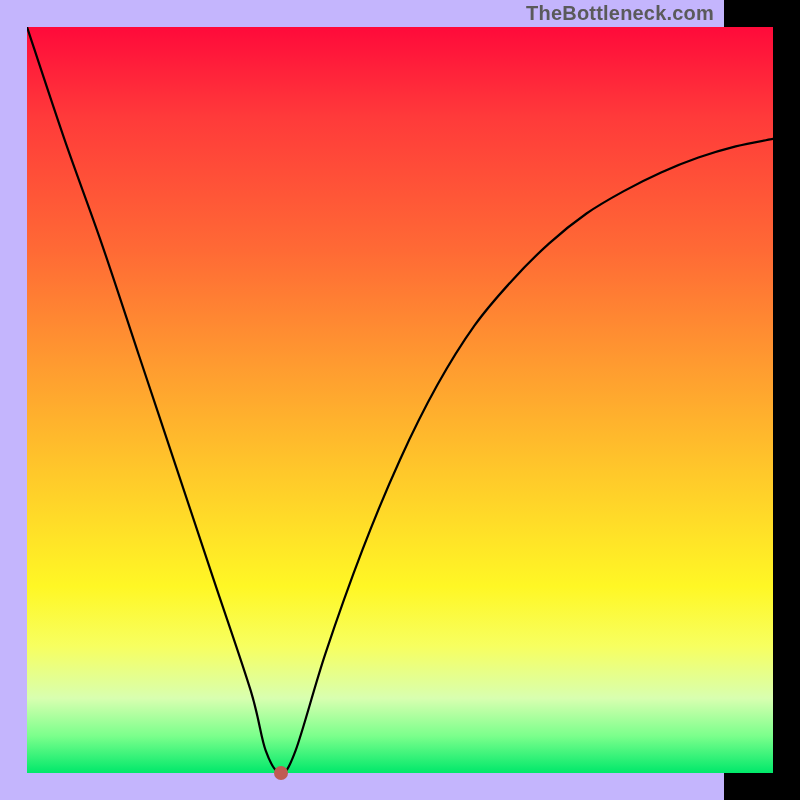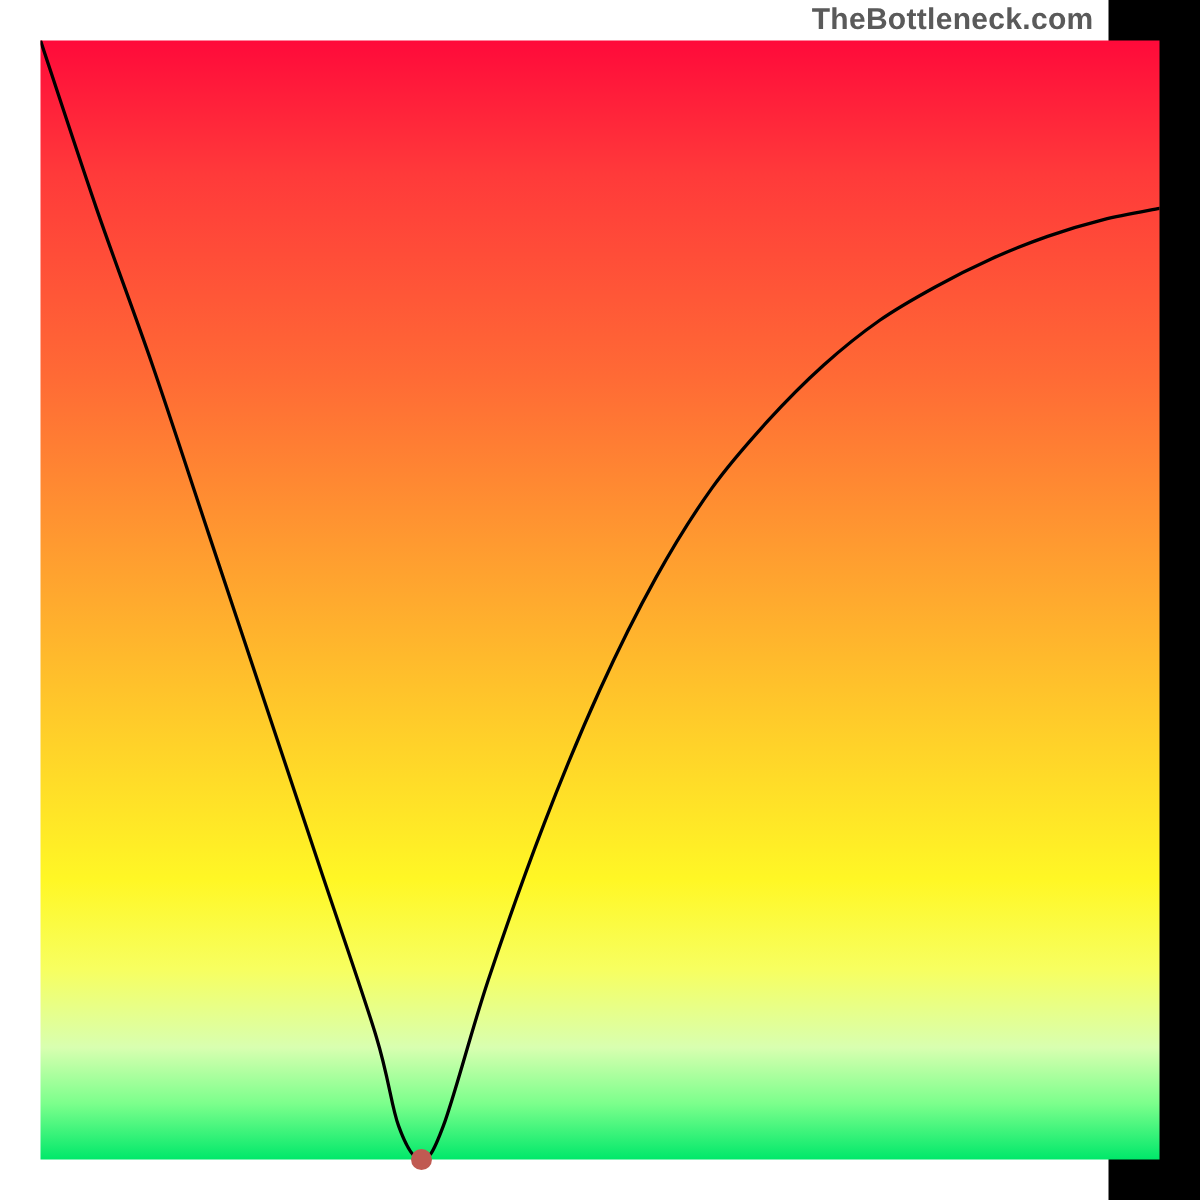--- a/index.html
+++ b/index.html
@@ -8,22 +8,21 @@
     width: 800px;
     height: 800px;
     background: #000;
     font-family: Arial, Helvetica, sans-serif;
     overflow: hidden;
   }
   .outer {
     position: relative;
     width: 724px;
     height: 800px;
-    background: #ffffff;
-    padding-left: 15px;
+    background: #c4b5fd;
   }
   .watermark {
     position: absolute;
     top: 2px;
     right: 10px;
     color: #5a5a5a;
     font-size: 20px;
     font-weight: 600;
     letter-spacing: 0.2px;
     user-select: none;

